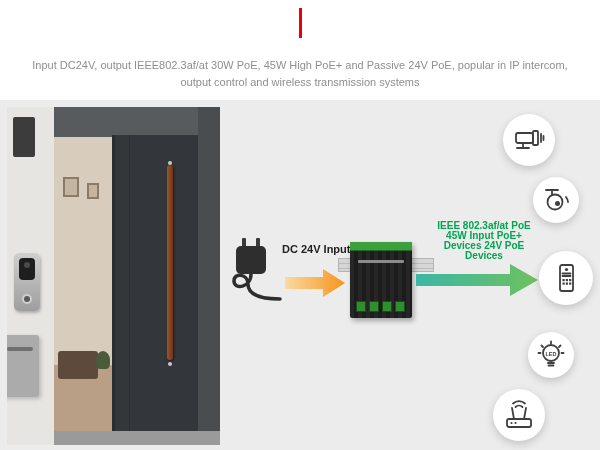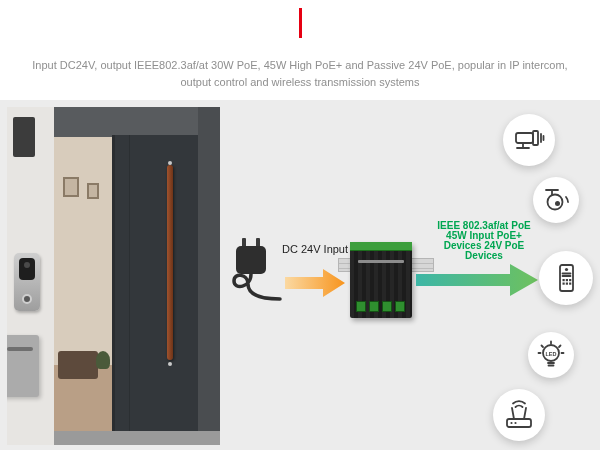--- a/index.html
+++ b/index.html
@@ -36,21 +36,21 @@
   .door-seam { position:absolute; left:14px; top:0; width:1px; height:300px; background:#2b2f32; }
   .door-handle { position:absolute; left:52px; top:30px; width:6px; height:195px; border-radius:3px;
                  background:linear-gradient(90deg,#a0522d,#6f3418); box-shadow:1px 1px 3px rgba(0,0,0,.5); }
   .handle-mount { position:absolute; left:53px; width:4px; height:4px; background:#c9c9c9; border-radius:50%; }
   .hm-top { top:26px; } .hm-bot { top:227px; }
   .ph-frame-right { position:absolute; left:191px; top:0; width:22px; height:338px; background:#4a4d50; }
   .ph-step { position:absolute; left:47px; bottom:0; width:166px; height:14px; background:#9a9a9a; }
 
   
   .adapter { position:absolute; left:228px; top:136px; }
-  .input-label { position:absolute; left:282px; top:143px; font-size:11px; font-weight:normal; color:#222222; }
+  .input-label { position:absolute; left:282px; top:143px; font-size:11px; font-weight:bold; color:#222222; }
   .arrow-orange { position:absolute; left:285px; top:168px; }
   .rail { position:absolute; left:338px; top:158px; width:96px; height:14px; background:#d6d6d6; border:1px solid #b5b5b5; }
   .rail-groove { position:absolute; left:0; top:4px; width:94px; height:1px; background:#bcbcbc; }
   .rail-groove2 { top:9px; }
   .switch { position:absolute; left:350px; top:142px; width:62px; height:76px; border-radius:2px;
             background:repeating-linear-gradient(90deg,#262626 0 4px,#1c1c1c 4px 8px); box-shadow:2px 3px 5px rgba(0,0,0,.3); }
   .switch-top { position:absolute; left:0; top:0; width:62px; height:9px; background:#3c9e3c; border-bottom:1px solid #1c6e1c; }
   .switch-label-line { position:absolute; left:8px; top:18px; width:46px; height:3px; background:#8c8c8c; border-radius:1px; }
   .ports { position:absolute; left:6px; bottom:6px; display:flex; gap:3px; }
   .port { width:10px; height:11px; background:#2f8f2f; border:1px solid #145214; }

